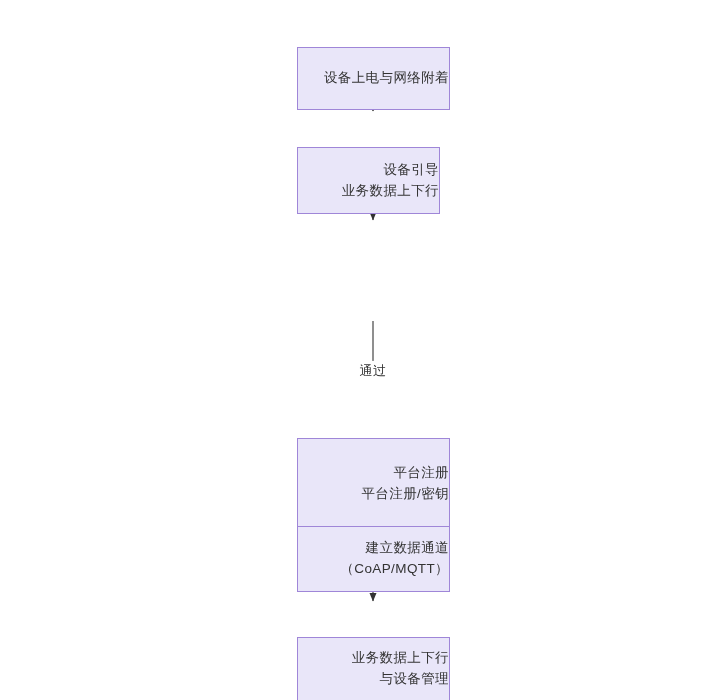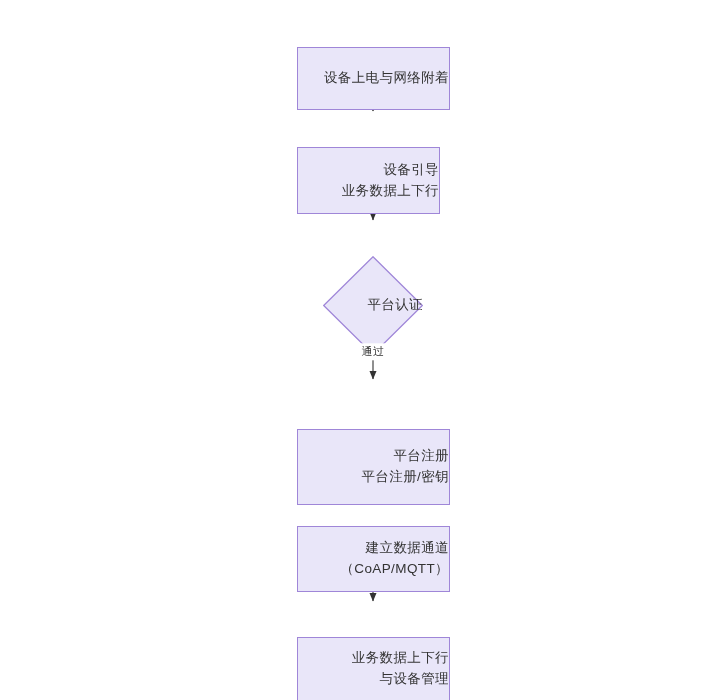--- a/index.html
+++ b/index.html
@@ -59,26 +59,27 @@
     position: relative;
     z-index: 2;
   }
   .node-line {
     display: block;
   }
   .edge-label {
     position: absolute;
     background: #ffffff;
     color: #333333;
-    font-size: 11px;
+    font-size: 13px;
     line-height: 1.4;
     letter-spacing: 0.4px;
     padding: 1px 3px;
     white-space: nowrap;
     transform: translate(-50%, -50%);
+    margin-top: 19px;
   }
 </style>
 </head>
 <body>
 
 <div id="flow-canvas">
 
   <svg class="edges-layer" viewBox="0 0 726 700" width="726" height="700" aria-hidden="true">
     <defs>
       <marker id="arrowhead" markerWidth="9" markerHeight="9" refX="7.2" refY="3.6" orient="auto" markerUnits="strokeWidth">
@@ -99,30 +100,24 @@
 
   <div class="node process" style="left:297px; top:13px; width:153px; height:63px;">
     <span class="node-line">设备上电与网络附着</span>
   </div>
 
   <div class="node process" style="left:297px; top:113px; width:143px; height:67px;">
     <span class="node-line">设备引导</span>
     <span class="node-line">业务数据上下行</span>
   </div>
 
-  <div class="node decision" style="left:323px; top:222px; width:100px; height:99px;">
-    <svg class="diamond-shape" viewBox="0 0 100 99" preserveAspectRatio="none" aria-hidden="true">
-      <polygon points="50,0.7 99.3,49.5 50,98.3 0.7,49.5" fill="#e9e6f9" stroke="#9f86d8" stroke-width="1.2"></polygon>
-    </svg>
-    <span class="decision-label node-line">平台认证</span>
-  </div>
 
   <div class="edge-label" style="left:373px; top:352px;">通过</div>
 
-  <div class="node process" style="left:297px; top:395px; width:153px; height:76px;">
+  <div class="node process" style="left:297px; top:404px; width:153px; height:92px;">
     <span class="node-line">平台注册</span>
     <span class="node-line">平台注册/密钥</span>
   </div>
 
   <div class="node process" style="left:297px; top:603px; width:153px; height:64px;">
     <span class="node-line">业务数据上下行</span>
     <span class="node-line">与设备管理</span>
   </div>
 
   <div class="node process" style="left:297px; top:492px; width:153px; height:66px;">

